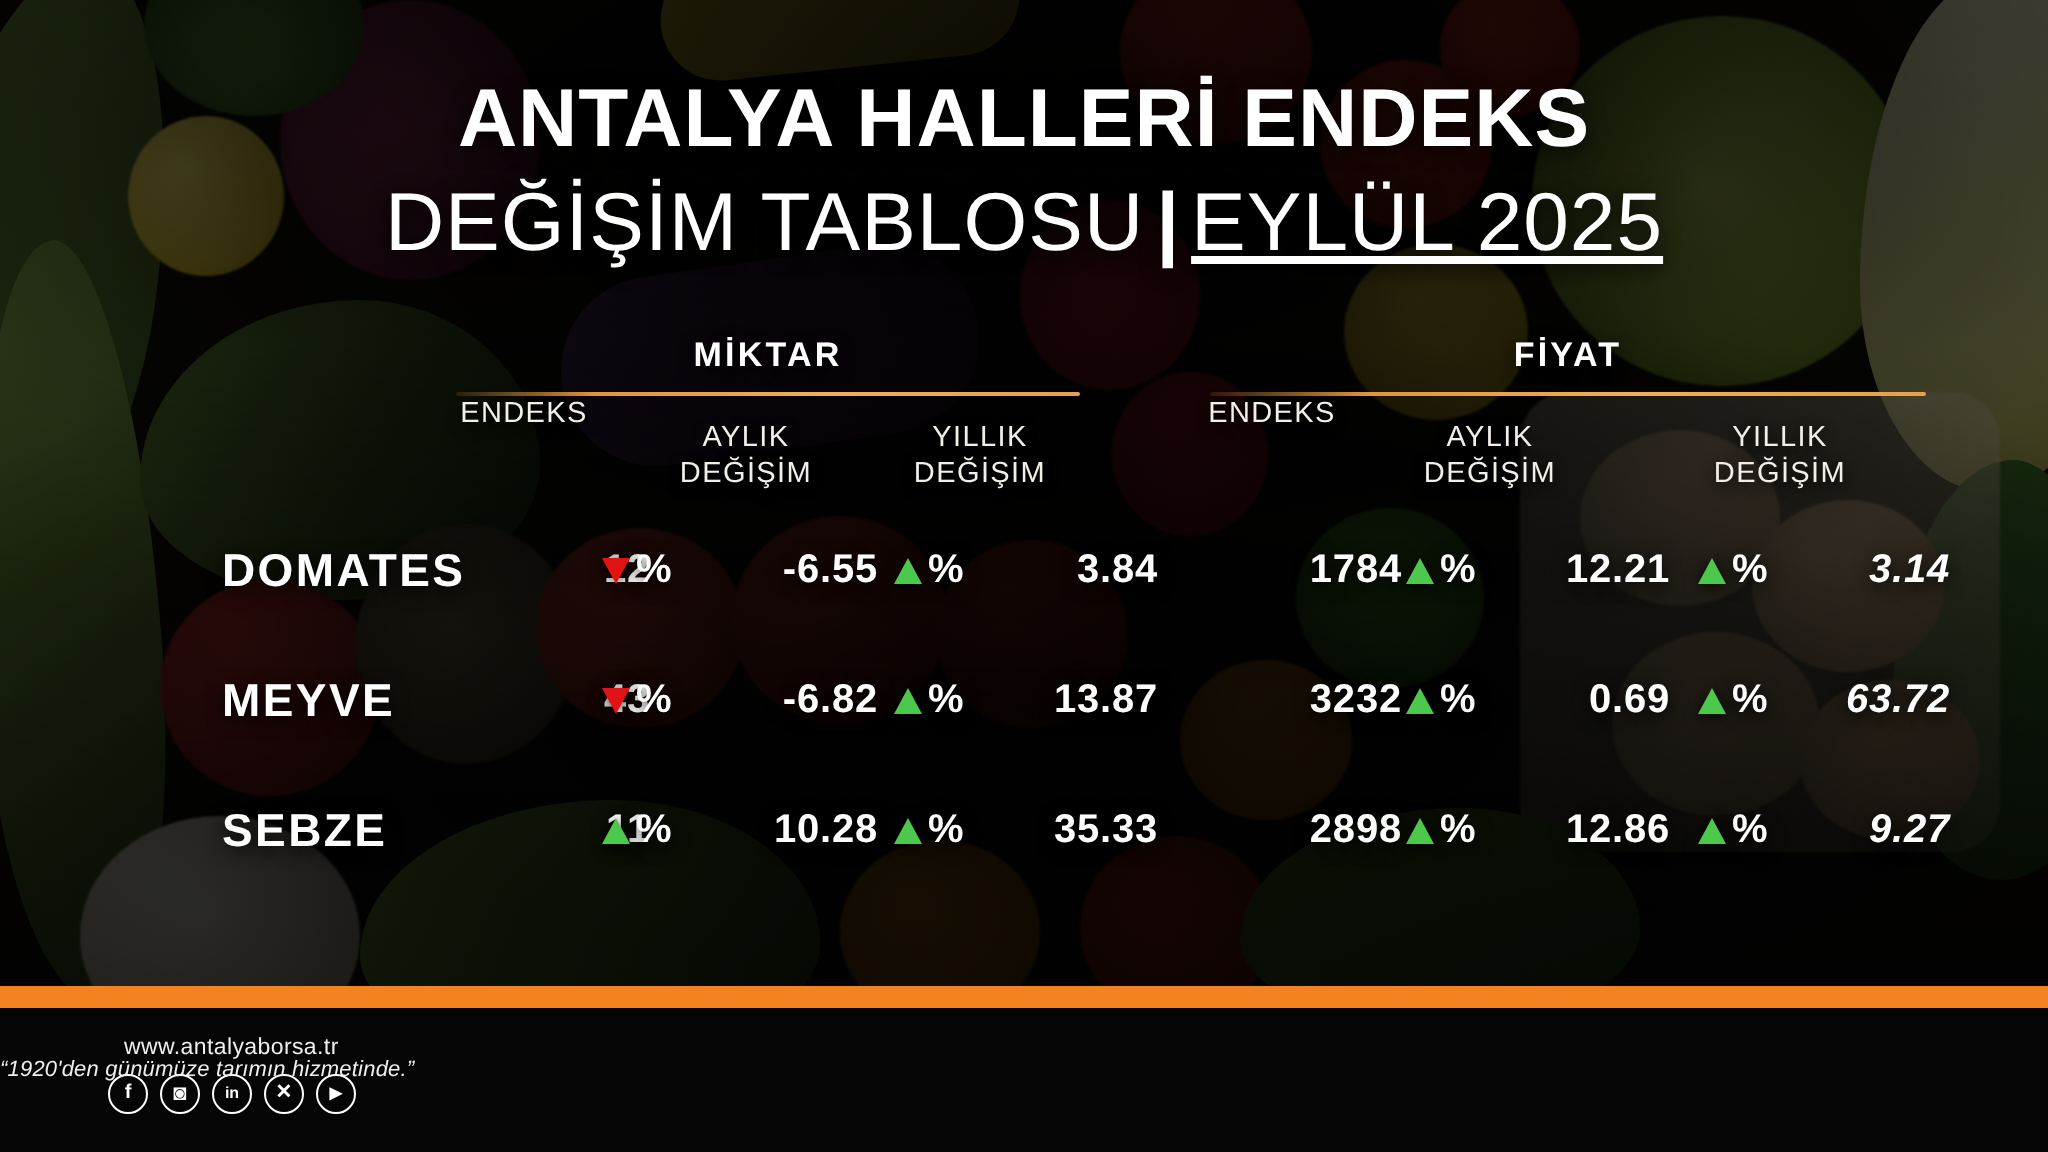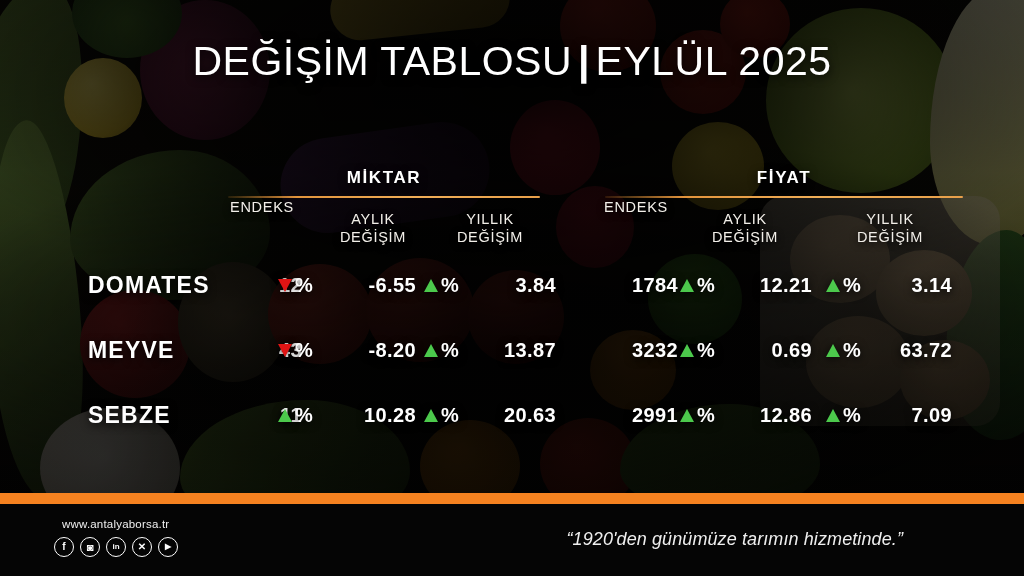--- a/index.html
+++ b/index.html
@@ -35,21 +35,21 @@
   }
   .title-l1 {
     font-size:41px; font-weight:bold; color:#ffffff; letter-spacing:.5px;
     line-height:50px; white-space:nowrap;
   }
   .title-l2 {
     font-size:41px; line-height:54px; white-space:nowrap; color:#ffffff;
   }
   .title-l2 .strong { font-weight:normal; letter-spacing:.5px; }
   .title-l2 .pipe { font-weight:bold; margin:0 6px; }
-  .title-l2 .light { font-weight:400; letter-spacing:.5px; }
+  .title-l2 .light { font-weight:400; letter-spacing:.5px;text-decoration:underline; }
 
   
   .table { position:absolute; left:0; top:160px; width:1024px; z-index:6; }
 
   .group-row { position:relative; height:38px; }
   .group-title {
     position:absolute; top:8px; font-size:17px; font-weight:bold; color:#fff;
     letter-spacing:1.6px; text-align:center; text-shadow:0 2px 8px rgba(0,0,0,.9);
   }
   .group-qty { left:228px; width:312px; }
@@ -68,21 +68,21 @@
   }
 
   .subhead { position:relative; height:54px; }
   .subhead .cell {
     position:absolute; top:0; text-align:center; color:#f2efe9;
     font-size:14.5px; font-weight:400; letter-spacing:.7px; line-height:18px;
     text-shadow:0 2px 7px rgba(0,0,0,.95);
   }
   .subhead .cell.two { top:12px; }
 
-  .rows { position:relative; }
+  .rows { position:relative;padding-left:23px; }
   .drow { position:relative; height:65px; }
   .rowname {
     position:absolute; left:88px; top:20px; font-size:23px; font-weight:bold;
     color:#ffffff; letter-spacing:1.2px; text-shadow:0 2px 9px rgba(0,0,0,.95);
     white-space:nowrap;
   }
   .num {
     position:absolute; top:22px; text-align:right; font-size:20px; font-weight:bold;
     color:#ffffff; letter-spacing:.4px; text-shadow:0 2px 9px rgba(0,0,0,.95);
     white-space:nowrap;
@@ -108,41 +108,41 @@
   .c-q-idx   { left:222px; width:80px; }
   .c-q-mchg  { left:278px; }
   .c-q-mval  { left:330px; width:86px; }
   .c-q-ychg  { left:424px; }
   .c-q-yval  { left:466px; width:90px; }
   
   .c-p-idx   { left:594px; width:84px; }
   .c-p-mchg  { left:680px; }
   .c-p-mval  { left:722px; width:90px; }
   .c-p-ychg  { left:826px; }
-  .c-p-yval  { left:866px; width:86px; }
+  .c-p-yval  { left:866px; width:86px;font-style:italic; }
 
   
   .obar { position:absolute; left:0; top:493px; width:1024px; height:11px; background:#f58220; z-index:7; }
   .footer {
     position:absolute; left:0; top:504px; width:1024px; height:72px;
     background:#050505; z-index:7;
   }
   .site {
     position:absolute; left:62px; top:14px; font-size:11.5px; color:#efefef;
     letter-spacing:.2px;
   }
   .socials { position:absolute; left:54px; top:33px; display:flex; gap:6px; }
   .sico {
     width:20px; height:20px; border-radius:50%; border:1.4px solid #ffffff;
     display:flex; align-items:center; justify-content:center; color:#fff;
     font-size:10px; font-weight:bold; line-height:1;
   }
   .tagline {
-    position:absolute; left:0; top:25px; width:903px; text-align:right;
-    font-size:18px; color:#efefef; font-style:italic; letter-spacing:.1px;
+    position:absolute; left:0; top:25px; width:903px; text-align:left;
+    font-size:11px; color:#efefef; font-style:italic; letter-spacing:.1px;
   }
 </style>
 </head>
 <body>
 
 <div class="screen">
 
   <div class="photo">
 
     <div class="leaf" style="left:-40px;top:-20px;width:120px;height:300px;background:linear-gradient(140deg,#5e7a33,#2e4418);transform:rotate(8deg);"></div>
@@ -191,20 +191,21 @@
     <div class="leaf" style="left:180px;top:400px;width:230px;height:130px;background:linear-gradient(140deg,#7da83f,#2d4a17);"></div>
     <div class="veg" style="left:420px;top:420px;width:100px;height:92px;background:radial-gradient(circle at 38% 32%,#e08a1e,#8a4e0b);"></div>
     <div class="veg" style="left:540px;top:418px;width:96px;height:92px;background:radial-gradient(circle at 38% 32%,#cc3322,#74140d);"></div>
     <div class="leaf" style="left:620px;top:404px;width:200px;height:110px;background:linear-gradient(140deg,#5f8a30,#243d15);"></div>
     <div class="veg" style="left:590px;top:330px;width:86px;height:80px;background:radial-gradient(circle at 38% 32%,#e08a24,#8a4c0c);"></div>
 
     <div class="photo-shade"></div>
   </div>
 
   <div class="title-block">
+    <div class="title-l1">ANTALYA HALLERİ ENDEKS</div>
     <div class="title-l2">
       <span class="strong">DEĞİŞİM TABLOSU</span><span class="pipe">|</span><span class="light">EYLÜL 2025</span>
     </div>
   </div>
 
   <div class="table">
 
     <div class="group-row">
       <div class="group-title group-prc">FİYAT</div>
       <div class="group-title group-qty">MİKTAR</div>
@@ -259,21 +260,21 @@
           </div>
           <div class="num c-p-yval">3.14</div>
         </div>
         <div class="drow">
           <div class="rowname">MEYVE</div>
           <div class="num c-q-idx">43</div>
           <div class="pct c-q-mchg">
             <span class="arrow down"></span>
             <span class="sign">%</span>
           </div>
-          <div class="num c-q-mval">-8.20</div>
+          <div class="num c-q-mval">-6.82</div>
           <div class="pct c-q-ychg">
             <span class="arrow up"></span>
             <span class="sign">%</span>
           </div>
           <div class="num c-q-yval">13.87</div>
           <div class="num c-p-idx">3232</div>
           <div class="pct c-p-mchg">
             <span class="arrow up"></span>
             <span class="sign">%</span>
           </div>
@@ -289,32 +290,32 @@
           <div class="num c-q-idx">11</div>
           <div class="pct c-q-mchg">
             <span class="arrow up"></span>
             <span class="sign">%</span>
           </div>
           <div class="num c-q-mval">10.28</div>
           <div class="pct c-q-ychg">
             <span class="arrow up"></span>
             <span class="sign">%</span>
           </div>
-          <div class="num c-q-yval">20.63</div>
-          <div class="num c-p-idx">2991</div>
+          <div class="num c-q-yval">35.33</div>
+          <div class="num c-p-idx">2898</div>
           <div class="pct c-p-mchg">
             <span class="arrow up"></span>
             <span class="sign">%</span>
           </div>
           <div class="num c-p-mval">12.86</div>
           <div class="pct c-p-ychg">
             <span class="arrow up"></span>
             <span class="sign">%</span>
           </div>
-          <div class="num c-p-yval">7.09</div>
+          <div class="num c-p-yval">9.27</div>
         </div>
       </div>
   </div>
 
   <div class="obar"></div>
 
   <div class="footer">
     <div class="site">www.antalyaborsa.tr</div>
     <div class="socials" id="socials-host">
         <div class="sico">f</div>

